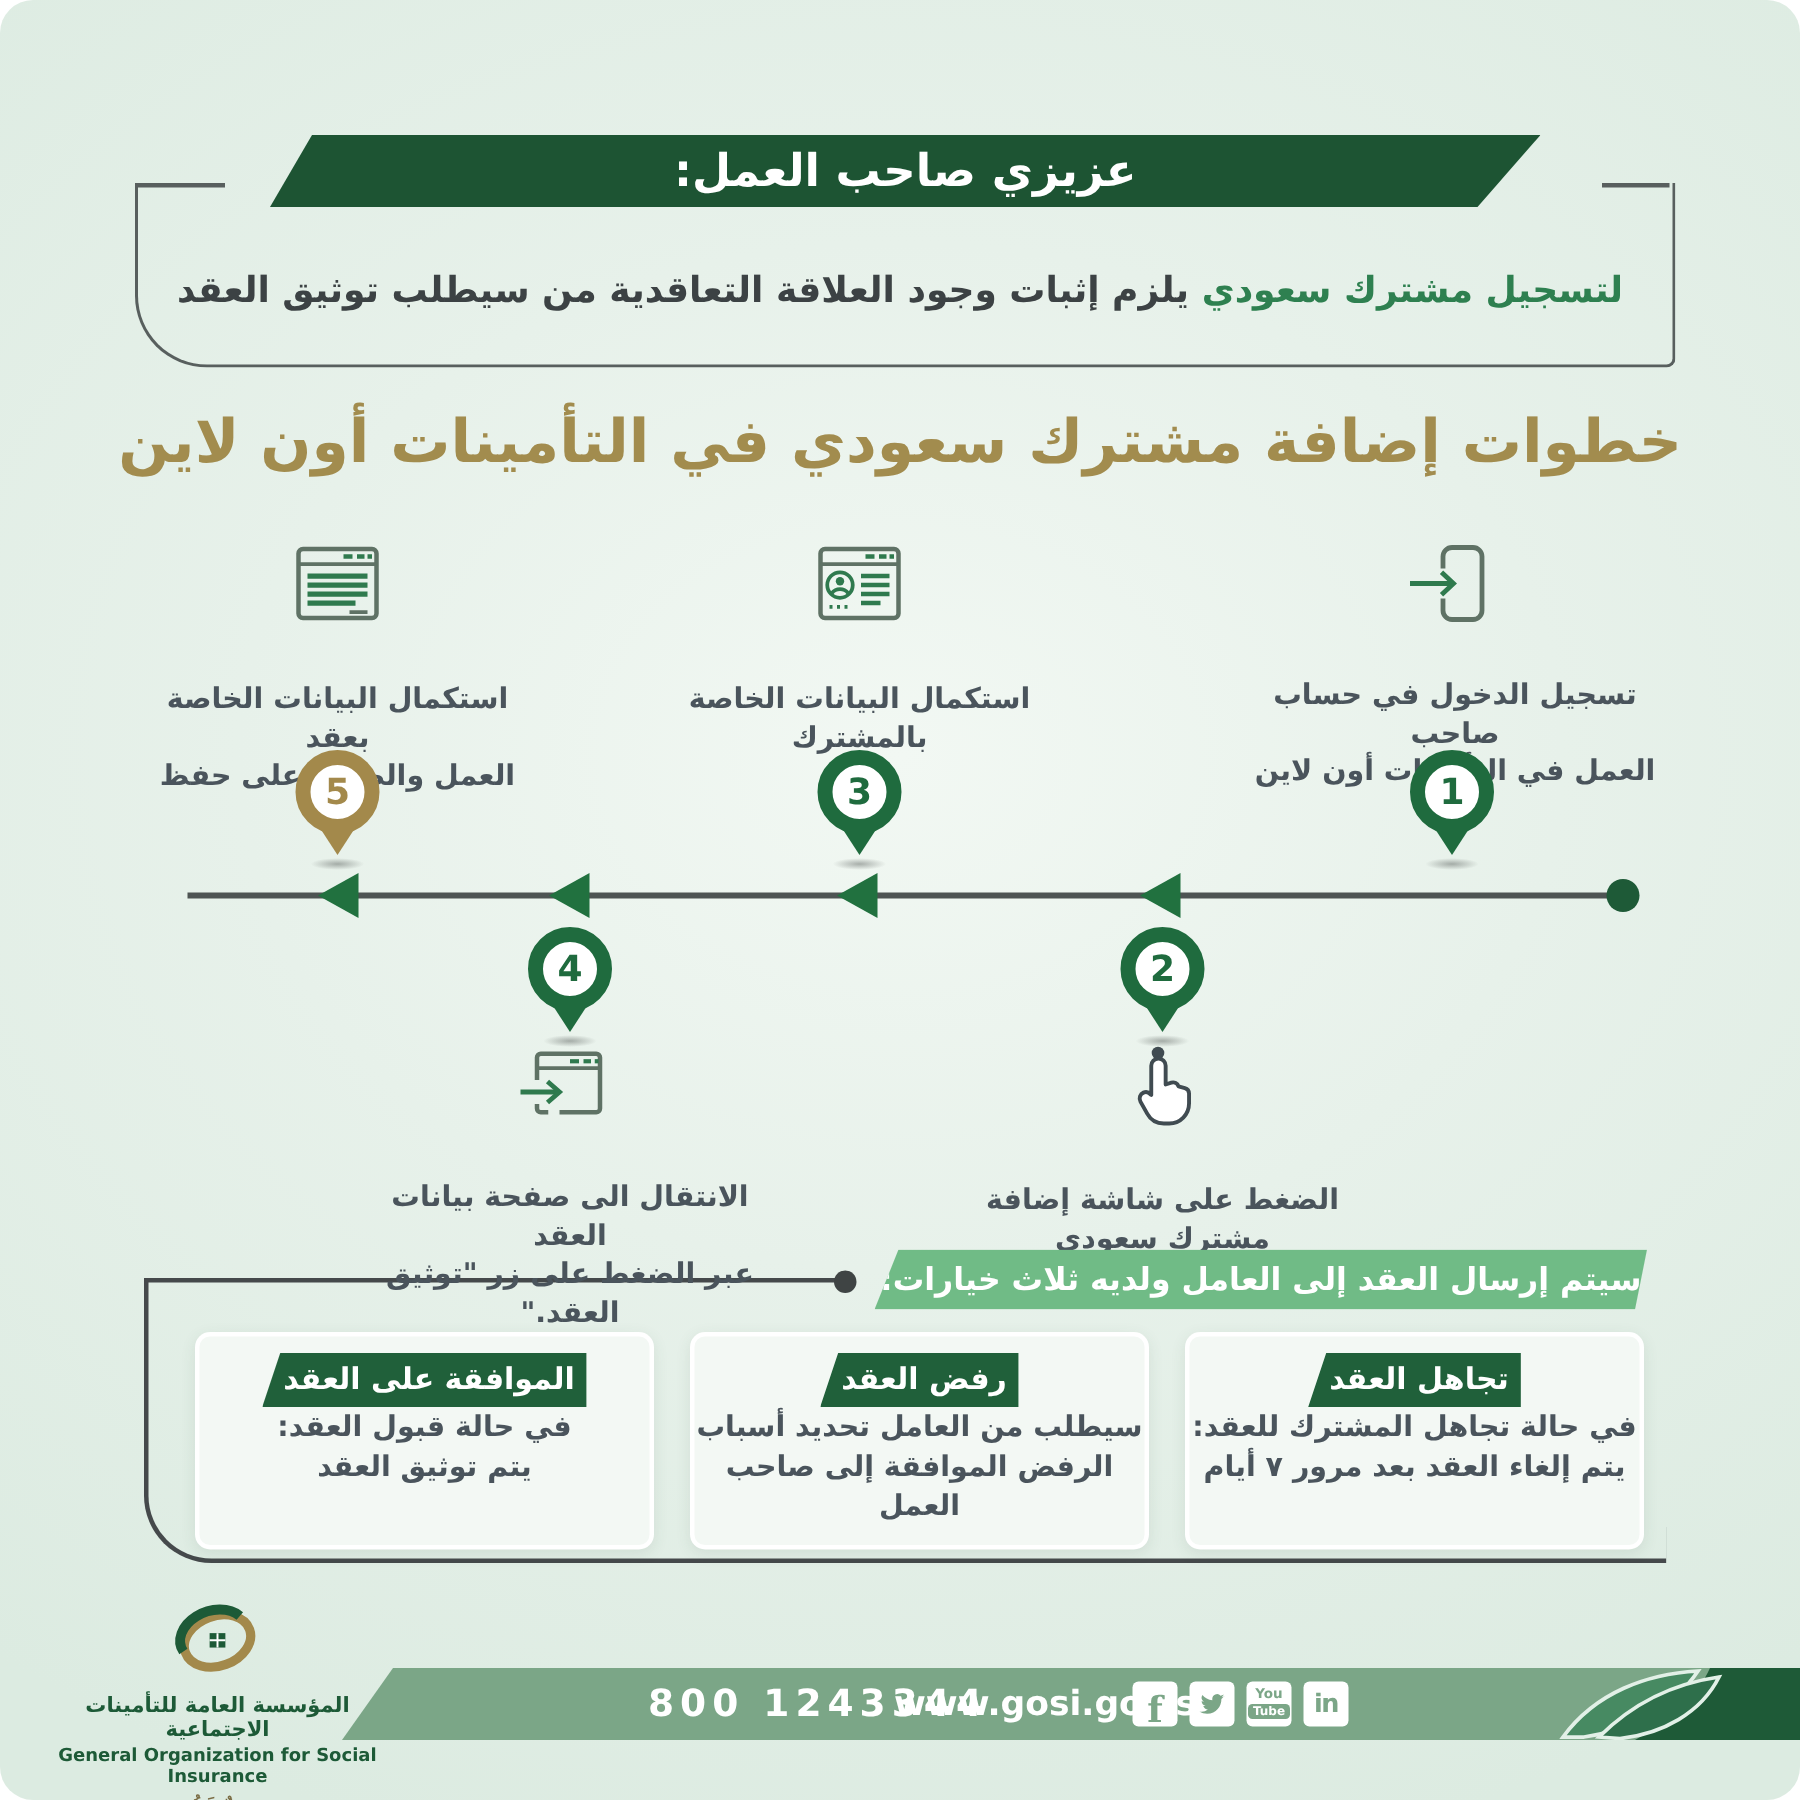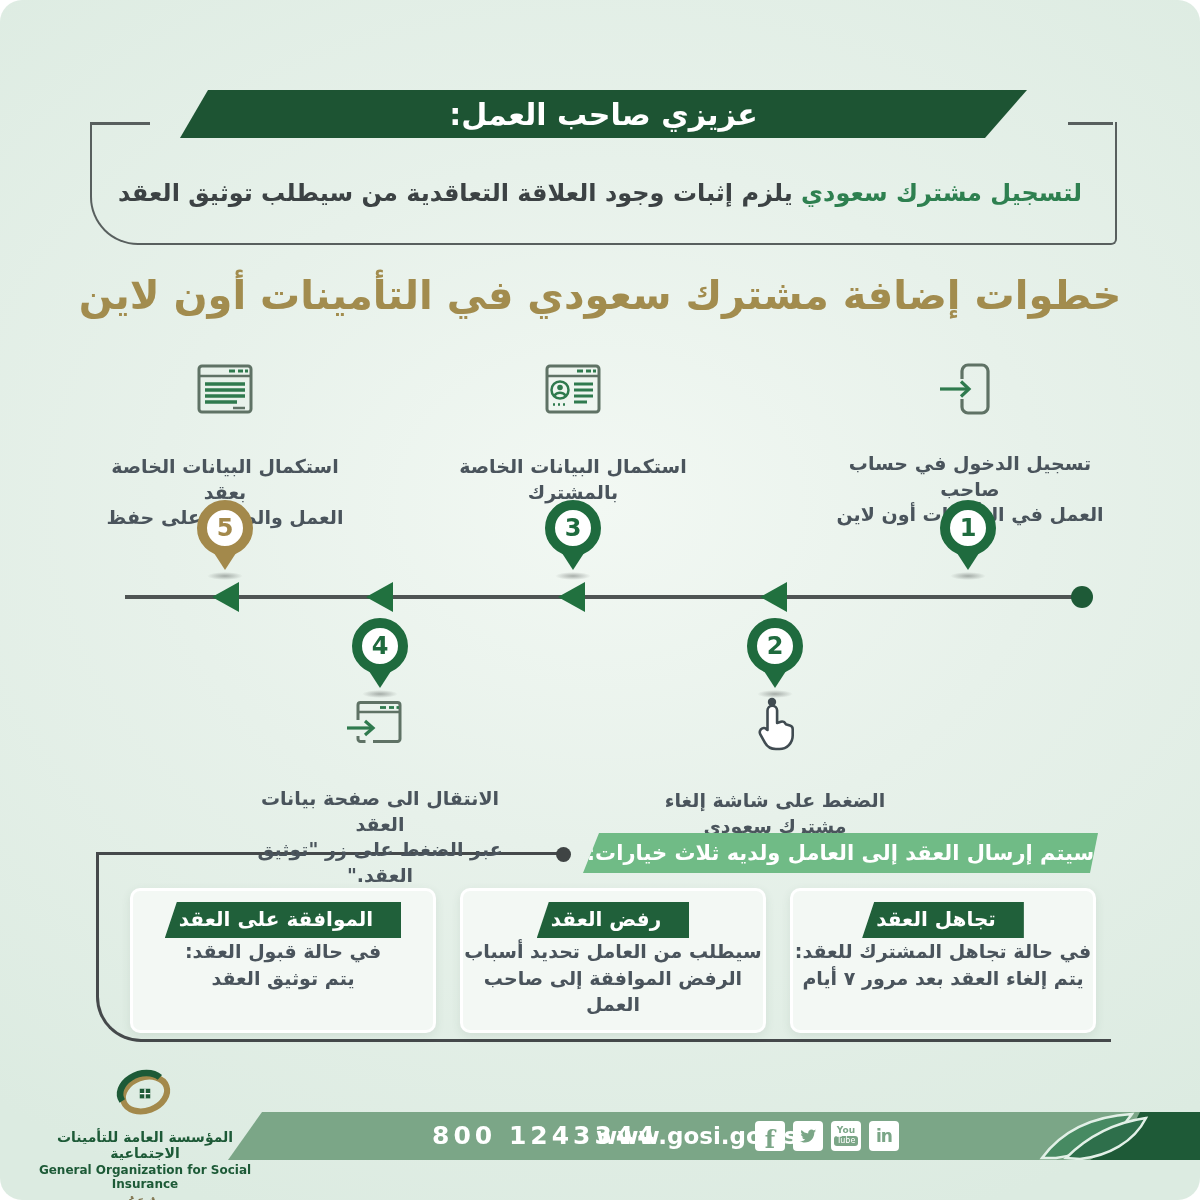--- a/index.html
+++ b/index.html
@@ -78,21 +78,21 @@
   }
 
   
   .card{
     top:888px;width:306px;height:145px;background:#f3f8f4;border-radius:10px;z-index:2;
     border:3px solid rgba(255,255,255,.95);box-sizing:border-box;
     box-shadow:0 3px 10px rgba(60,90,70,.10);text-align:center;direction:rtl;
   }
   .badge{
     display:inline-block;margin-top:11px;background:#20603a;color:#ffffff;
-    font-size:20px;font-weight:bold;padding:5px 28px 7px 14px;
+    font-size:20px;font-weight:bold;padding:5px 8px 7px 14px;
     clip-path:polygon(12px 0, 100% 0, 100% 100%, 0 100%);
     text-align:center;
   }
   .card-body{
     margin-top:0;font-size:19px;font-weight:bold;color:#4a545c;
     white-space:pre-line;line-height:1.4;
   }
 
   
   .logo-block{left:30px;top:1066px;width:230px;text-align:center;z-index:2;}
@@ -108,21 +108,21 @@
     font-size:25px;font-weight:bold;letter-spacing:4px;direction:ltr;z-index:2;}
   .footer-site{left:596px;top:1112px;height:48px;line-height:48px;color:#fff;
     font-size:23px;font-weight:bold;direction:ltr;z-index:2;}
   .socials{left:755px;top:1121px;display:flex;gap:8px;z-index:2;}
   .soc{width:30px;height:30px;background:#ffffff;border-radius:4px;
     display:flex;align-items:center;justify-content:center;overflow:hidden;}
   .fb-f{color:#7ba687;font-size:24px;font-weight:bold;font-family:"DejaVu Serif",serif;margin-top:6px;}
   .li-in{color:#7ba687;font-size:17px;font-weight:bold;letter-spacing:-1px;}
   .yt{display:flex;flex-direction:column;align-items:center;line-height:1;}
   .yt-you{color:#7ba687;font-size:9px;font-weight:bold;}
-  .yt-tube{color:#ffffff;background:#7ba687;font-size:8px;font-weight:normal;border-radius:3px;padding:1px 3px;margin-top:1px;}
+  .yt-tube{color:#ffffff;background:#7ba687;font-size:8px;font-weight:bold;border-radius:3px;padding:1px 3px;margin-top:1px;}
   .leaf-svg{left:1020px;top:1112px;z-index:3;}
 </style>
 </head>
 <body>
 
 <div class="page">
 
   <div class="abs banner">
     <span>عزيزي صاحب العمل:</span>
   </div>
@@ -160,21 +160,21 @@
     <div class="pin-circle">
         <span>2</span>
       </div>
     <div class="pin-tail"></div>
     <div class="pin-shadow"></div>
   </div>
   <svg class="abs step-icon" style="left:747px;top:694px" width="56" height="60" viewBox="0 0 56 60">
     <circle cx="25" cy="8" r="4.2" fill="#404b51"></circle>
     <path d="M20.5 36 V16.5 a4.8 4.8 0 0 1 9.6 0 V29 l3.8 -1.2 a3.8 3.8 0 0 1 4.8 2.4 l4.2 1.2 a3.8 3.8 0 0 1 2.8 3.6 v6.5 c0 7.5 -5.8 13.5 -13.2 13.5 h-3.6 c-4.6 0 -8.8 -2.4 -11 -6.4 l-4.6 -8.2 c-1.2 -2.2 -0.3 -5 2 -6 c1.6 -0.7 3.5 -0.2 4.6 1.2 z" fill="#ffffff" stroke="#404b51" stroke-width="2.6" stroke-linejoin="round"></path>
   </svg>
-  <div class="abs step-label" style="left:655px;top:752px;width:240px">الضغط على شاشة إلغاء
+  <div class="abs step-label" style="left:655px;top:752px;width:240px">الضغط على شاشة إضافة
 مشترك سعودي</div>
 
   <svg class="abs step-icon" style="left:541px;top:357px" width="64" height="64" viewBox="0 0 64 64">
     <rect x="6" y="9" width="52" height="46" rx="3" fill="none" stroke="#5f7265" stroke-width="3"></rect>
     <line x1="6" y1="19" x2="58" y2="19" stroke="#5f7265" stroke-width="2.5"></line>
     <line x1="36" y1="14" x2="42" y2="14" stroke="#2f7a4e" stroke-width="3"></line>
     <line x1="45" y1="14" x2="50" y2="14" stroke="#2f7a4e" stroke-width="3"></line>
     <line x1="52" y1="14" x2="55" y2="14" stroke="#2f7a4e" stroke-width="3"></line>
     <circle cx="19" cy="33" r="8.5" fill="none" stroke="#2f7a4e" stroke-width="2.5"></circle>
     <circle cx="19" cy="30.5" r="2.8" fill="#2f7a4e"></circle>

